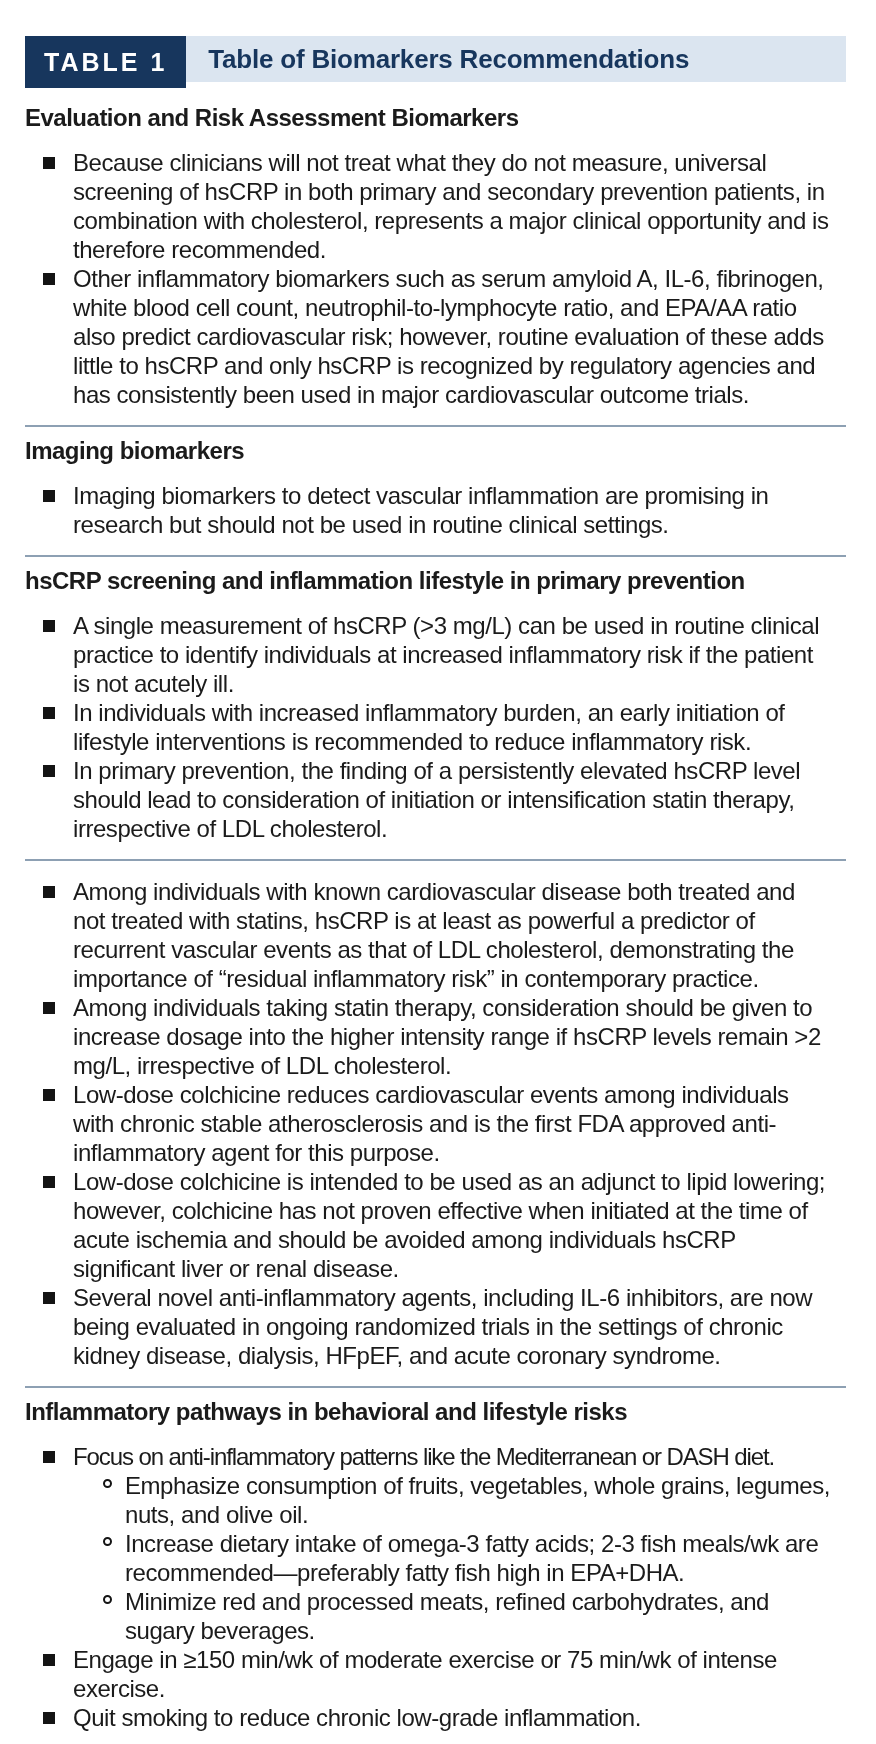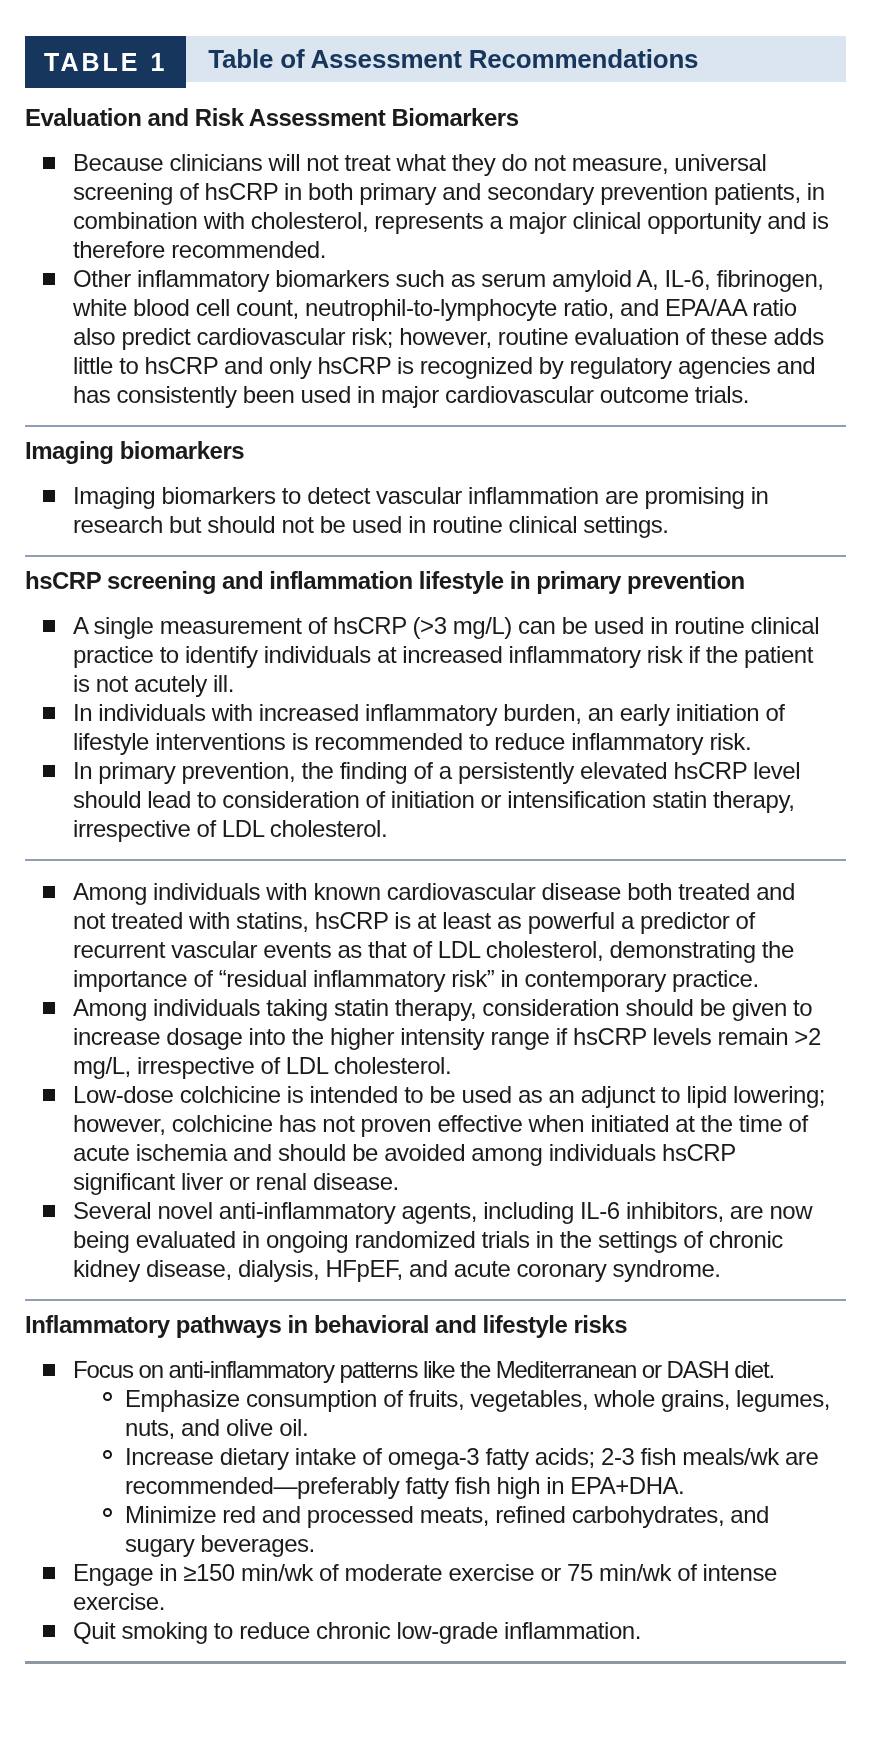--- a/index.html
+++ b/index.html
@@ -92,21 +92,21 @@
   
   .condensed-first > li.item:first-child > .it > .bullet-text { letter-spacing: -1.1px; }
 </style>
 </head>
 <body>
 
 <div class="page">
 
   <header class="table-header">
     <div class="table-tag">TABLE 1</div>
-    <div class="table-title">Table of Assessment Recommendations</div>
+    <div class="table-title">Table of Biomarkers Recommendations</div>
   </header>
 
   <section>
     <h2 class="section-heading">Evaluation and Risk Assessment Biomarkers</h2>
     <ul class="bullets">
       <li class="item">
         <span class="sq"></span>
         <div class="it"><span class="bullet-text">Because clinicians will not treat what they do not measure, universal screening of hsCRP in both primary and secondary prevention patients, in combination with cholesterol, represents a major clinical opportunity and is therefore recommended.</span></div>
       </li>
       <li class="item">
@@ -152,20 +152,24 @@
 
   <section>
     <ul class="bullets">
       <li class="item">
         <span class="sq"></span>
         <div class="it"><span class="bullet-text">Among individuals with known cardiovascular disease both treated and not treated with statins, hsCRP is at least as powerful a predictor of recurrent vascular events as that of LDL cholesterol, demonstrating the importance of “residual inflammatory risk” in contemporary practice.</span></div>
       </li>
       <li class="item">
         <span class="sq"></span>
         <div class="it"><span class="bullet-text">Among individuals taking statin therapy, consideration should be given to increase dosage into the higher intensity range if hsCRP levels remain &gt;2 mg/L, irrespective of LDL cholesterol.</span></div>
+      </li>
+      <li class="item">
+        <span class="sq"></span>
+        <div class="it"><span class="bullet-text">Low-dose colchicine reduces cardiovascular events among individuals with chronic stable atherosclerosis and is the first FDA approved anti-inflammatory agent for this purpose.</span></div>
       </li>
       <li class="item">
         <span class="sq"></span>
         <div class="it"><span class="bullet-text">Low-dose colchicine is intended to be used as an adjunct to lipid lowering; however, colchicine has not proven effective when initiated at the time of acute ischemia and should be avoided among individuals hsCRP significant liver or renal disease.</span></div>
       </li>
       <li class="item">
         <span class="sq"></span>
         <div class="it"><span class="bullet-text">Several novel anti-inflammatory agents, including IL-6 inhibitors, are now being evaluated in ongoing randomized trials in the settings of chronic kidney disease, dialysis, HFpEF, and acute coronary syndrome.</span></div>
       </li>
     </ul>

